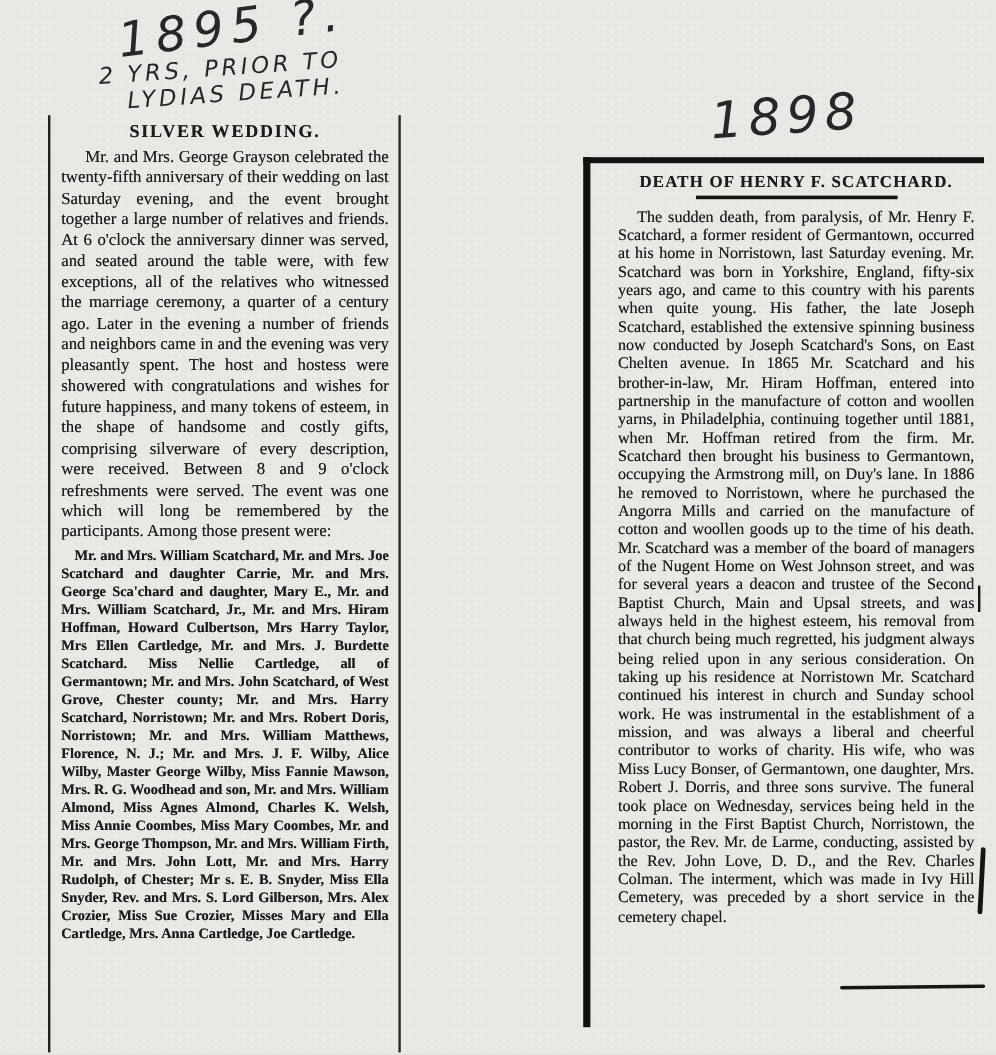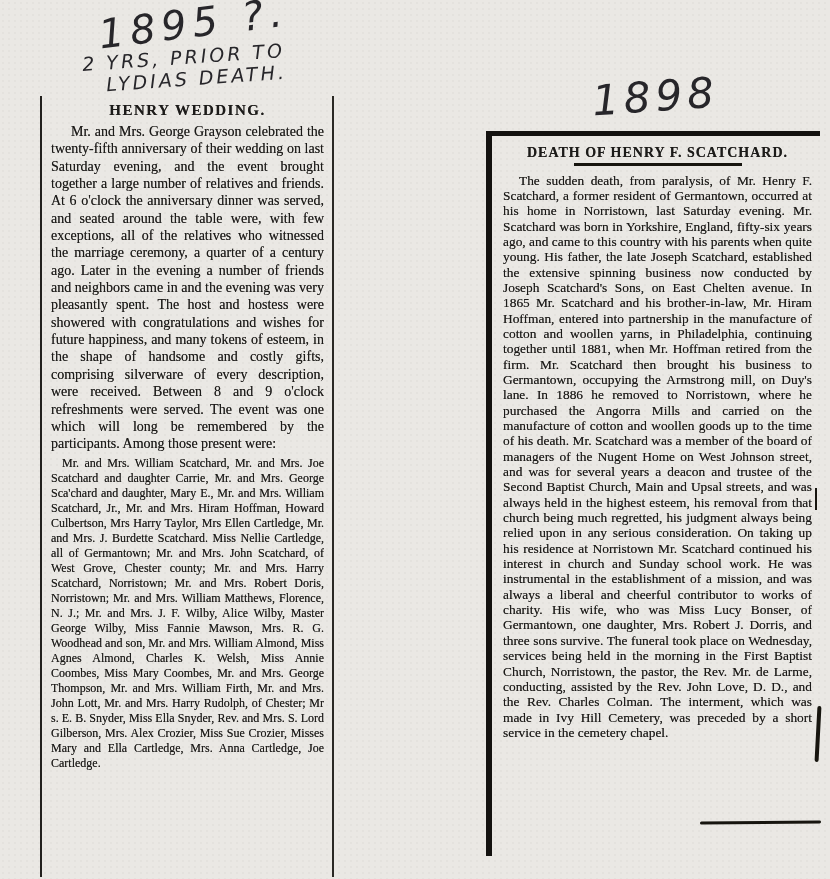--- a/index.html
+++ b/index.html
@@ -56,21 +56,21 @@
     width:294px;height:781px;
     border-left:2px solid #23211e;
     border-right:2px solid #2a2824;
     padding:4px 8px 0 9px;
   }
   .clipping-right{
     left:486px;top:131px;
     width:334px;height:725px;
     border-top:5px solid #141210;
     border-left:6px solid #141210;
-    padding:5px 8px 0 11px;
+    padding:5px 8px 0 23px;
   }
   .article-title{
     margin:2px 0 4px 0;
     text-align:center;
     font-weight:bold;
     font-size:15px;
     letter-spacing:1.5px;
   }
   .clipping-right .article-title{
     font-size:14px;
@@ -91,20 +91,21 @@
     font-size:14px;
     line-height:17.35px;
     text-indent:20px;
   }
   .guest-list{
     margin:3px 0 0 0;
     text-align:justify;
     font-size:12px;
     line-height:15px;
     text-indent:11px;
+    font-weight:bold;
   }
   .body-right{
     font-size:13.4px;
     line-height:15.35px;
     text-indent:16px;
   }
   
   .mark{position:absolute;background:#17150f;}
   .mark-bottom-right{
     left:700px;top:821px;width:121px;height:3px;
@@ -122,21 +123,21 @@
 <body>
 
 <div class="page">
 
   <div class="hand hand-year-left">1895 ?.</div>
   <div class="hand hand-line2">2 YRS, PRIOR TO</div>
   <div class="hand hand-line3">LYDIAS DEATH.</div>
   <div class="hand hand-year-right">1898</div>
 
   <article class="clipping clipping-left">
-    <h2 class="article-title">HENRY WEDDING.</h2>
+    <h2 class="article-title">SILVER WEDDING.</h2>
     <p class="body-text body-left">Mr. and Mrs. George Grayson celebrated the twenty-fifth anniversary of their wedding on last Saturday evening, and the event brought together a large number of relatives and friends. At 6 o'clock the anniversary dinner was served, and seated around the table were, with few exceptions, all of the relatives who witnessed the marriage ceremony, a quarter of a century ago. Later in the evening a number of friends and neighbors came in and the evening was very pleasantly spent. The host and hostess were showered with congratulations and wishes for future happiness, and many tokens of esteem, in the shape of handsome and costly gifts, comprising silverware of every description, were received. Between 8 and 9 o'clock refreshments were served. The event was one which will long be remembered by the participants. Among those present were:</p>
     <p class="guest-list">Mr. and Mrs. William Scatchard, Mr. and Mrs. Joe Scatchard and daughter Carrie, Mr. and Mrs. George Sca'chard and daughter, Mary E., Mr. and Mrs. William Scatchard, Jr., Mr. and Mrs. Hiram Hoffman, Howard Culbertson, Mrs Harry Taylor, Mrs Ellen Cartledge, Mr. and Mrs. J. Burdette Scatchard. Miss Nellie Cartledge, all of Germantown; Mr. and Mrs. John Scatchard, of West Grove, Chester county; Mr. and Mrs. Harry Scatchard, Norristown; Mr. and Mrs. Robert Doris, Norristown; Mr. and Mrs. William Matthews, Florence, N. J.; Mr. and Mrs. J. F. Wilby, Alice Wilby, Master George Wilby, Miss Fannie Mawson, Mrs. R. G. Woodhead and son, Mr. and Mrs. William Almond, Miss Agnes Almond, Charles K. Welsh, Miss Annie Coombes, Miss Mary Coombes, Mr. and Mrs. George Thompson, Mr. and Mrs. William Firth, Mr. and Mrs. John Lott, Mr. and Mrs. Harry Rudolph, of Chester; Mr s. E. B. Snyder, Miss Ella Snyder, Rev. and Mrs. S. Lord Gilberson, Mrs. Alex Crozier, Miss Sue Crozier, Misses Mary and Ella Cartledge, Mrs. Anna Cartledge, Joe Cartledge.</p>
   </article>
 
   <article class="clipping clipping-right">
     <h2 class="article-title">DEATH OF HENRY F. SCATCHARD.</h2>
     <div class="title-underline"></div>
     <p class="body-text body-right">The sudden death, from paralysis, of Mr. Henry F. Scatchard, a former resident of Germantown, occurred at his home in Norristown, last Saturday evening. Mr. Scatchard was born in Yorkshire, England, fifty-six years ago, and came to this country with his parents when quite young. His father, the late Joseph Scatchard, established the extensive spinning business now conducted by Joseph Scatchard's Sons, on East Chelten avenue. In 1865 Mr. Scatchard and his brother-in-law, Mr. Hiram Hoffman, entered into partnership in the manufacture of cotton and woollen yarns, in Philadelphia, continuing together until 1881, when Mr. Hoffman retired from the firm. Mr. Scatchard then brought his business to Germantown, occupying the Armstrong mill, on Duy's lane. In 1886 he removed to Norristown, where he purchased the Angorra Mills and carried on the manufacture of cotton and woollen goods up to the time of his death. Mr. Scatchard was a member of the board of managers of the Nugent Home on West Johnson street, and was for several years a deacon and trustee of the Second Baptist Church, Main and Upsal streets, and was always held in the highest esteem, his removal from that church being much regretted, his judgment always being relied upon in any serious consideration. On taking up his residence at Norristown Mr. Scatchard continued his interest in church and Sunday school work. He was instrumental in the establishment of a mission, and was always a liberal and cheerful contributor to works of charity. His wife, who was Miss Lucy Bonser, of Germantown, one daughter, Mrs. Robert J. Dorris, and three sons survive. The funeral took place on Wednesday, services being held in the morning in the First Baptist Church, Norristown, the pastor, the Rev. Mr. de Larme, conducting, assisted by the Rev. John Love, D. D., and the Rev. Charles Colman. The interment, which was made in Ivy Hill Cemetery, was preceded by a short service in the cemetery chapel.</p>
   </article>
 

